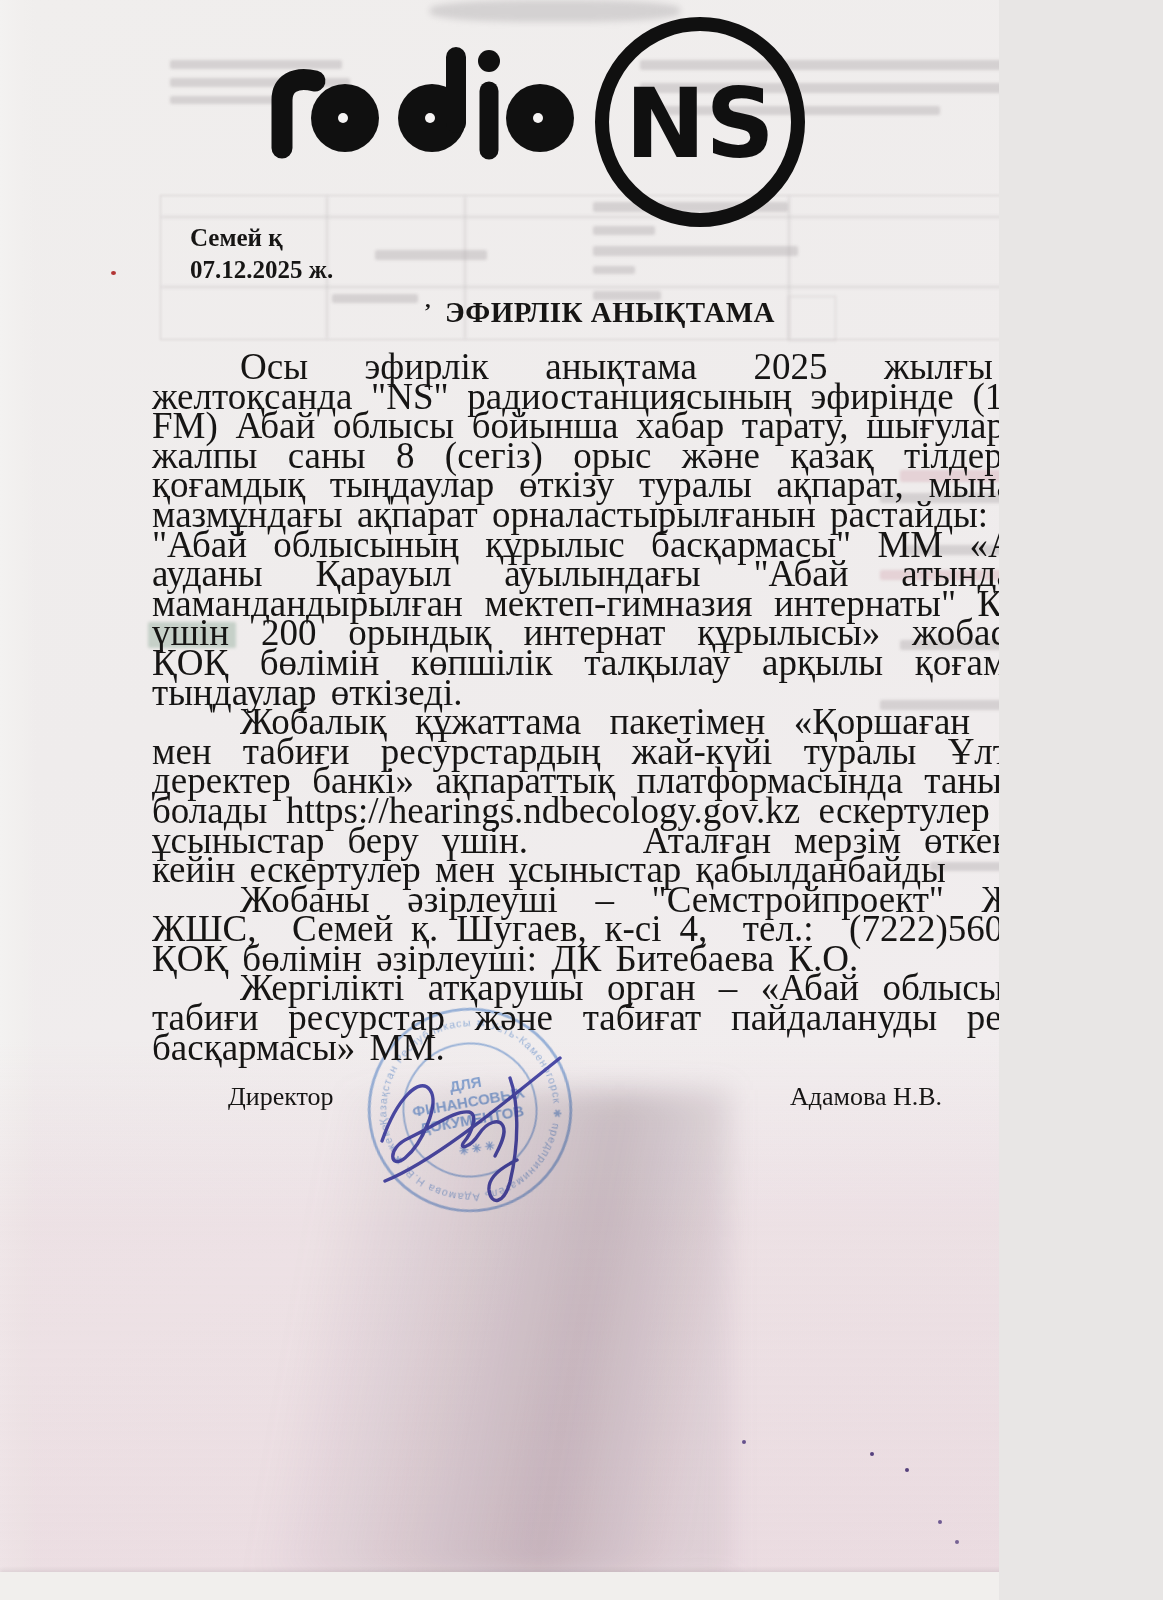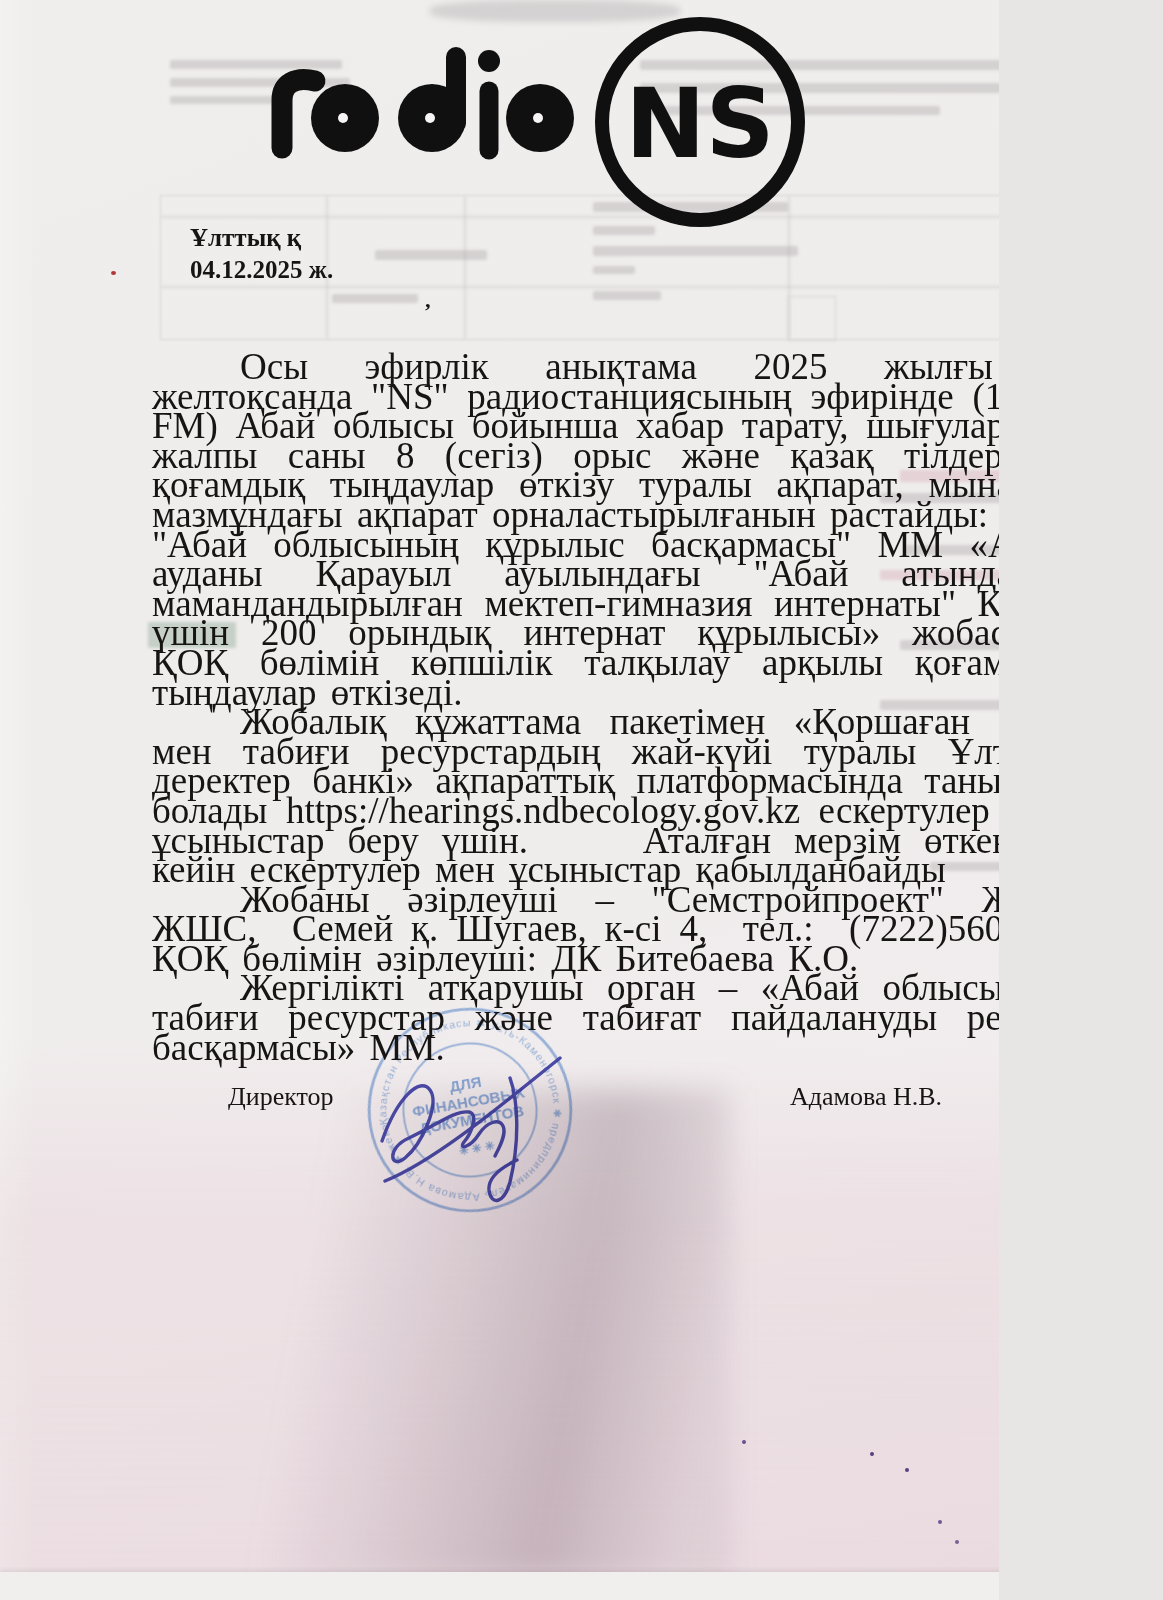--- a/index.html
+++ b/index.html
@@ -109,26 +109,27 @@
 
       <circle cx="285" cy="103" r="34"></circle>
       <circle cx="283" cy="103" r="5" fill="#f6f4f4"></circle>
 
       <circle cx="445" cy="107" r="98" fill="none" stroke="#101010" stroke-width="14"></circle>
       <text x="445" y="142" text-anchor="middle" font-family="DejaVu Sans, sans-serif" font-weight="bold" font-size="96" fill="#101010">NS</text>
     </g>
   </svg>
 
   <div class="cityblock">
-    <div>Ұлттық қ</div>
-    <div>04.12.2025 ж.</div>
+    <div>Семей қ</div>
+    <div>07.12.2025 ж.</div>
   </div>
 
   <div class="title-row">
     <span class="title-mark">’</span>
+    <span>ЭФИРЛІК АНЫҚТАМА</span>
   </div>
 
   <div class="bodytext">
       <p class="para indent"><span>Осы эфирлік анықтама 2025 жылғы 4 желтоқсанда "NS" радиостанциясының эфирінде (102,8 FM) Абай облысы бойынша хабар тарату, шығулардың жалпы саны 8 (сегіз) орыс және қазақ тілдерінде қоғамдық тыңдаулар өткізу туралы ақпарат, мынадай мазмұндағы ақпарат орналастырылғанын растайды:</span></p>
       <p class="para"><span>"Абай облысының құрылыс басқармасы" ММ «Абай ауданы Қарауыл ауылындағы "Абай атындағы" мамандандырылған мектеп-гимназия интернаты" КММ үшін 200 орындық интернат құрылысы» жобасына ҚОҚ бөлімін көпшілік талқылау арқылы қоғамдық тыңдаулар өткізеді.</span></p>
       <p class="para indent"><span>Жобалық құжаттама пакетімен «Қоршаған орта мен табиғи ресурстардың жай-күйі туралы Ұлттық деректер банкі» ақпараттық платформасында танысуға болады https://hearings.ndbecology.gov.kz ескертулер мен ұсыныстар беру үшін.&nbsp;&nbsp;&nbsp;&nbsp; Аталған мерзім өткеннен кейін ескертулер мен ұсыныстар қабылданбайды</span></p>
       <p class="para indent"><span>Жобаны әзірлеуші – "Семстройпроект" ЖІИ&nbsp; ЖШС,&nbsp; Семей қ. Шугаев, к-сі 4,&nbsp; тел.:&nbsp; (7222)560513, ҚОҚ бөлімін әзірлеуші: ДК Битебаева К.О.</span></p>
       <p class="para indent"><span>Жергілікті атқарушы орган – «Абай облысының табиғи ресурстар және табиғат пайдалануды реттеу басқармасы» ММ.</span></p>
     </div>
 

